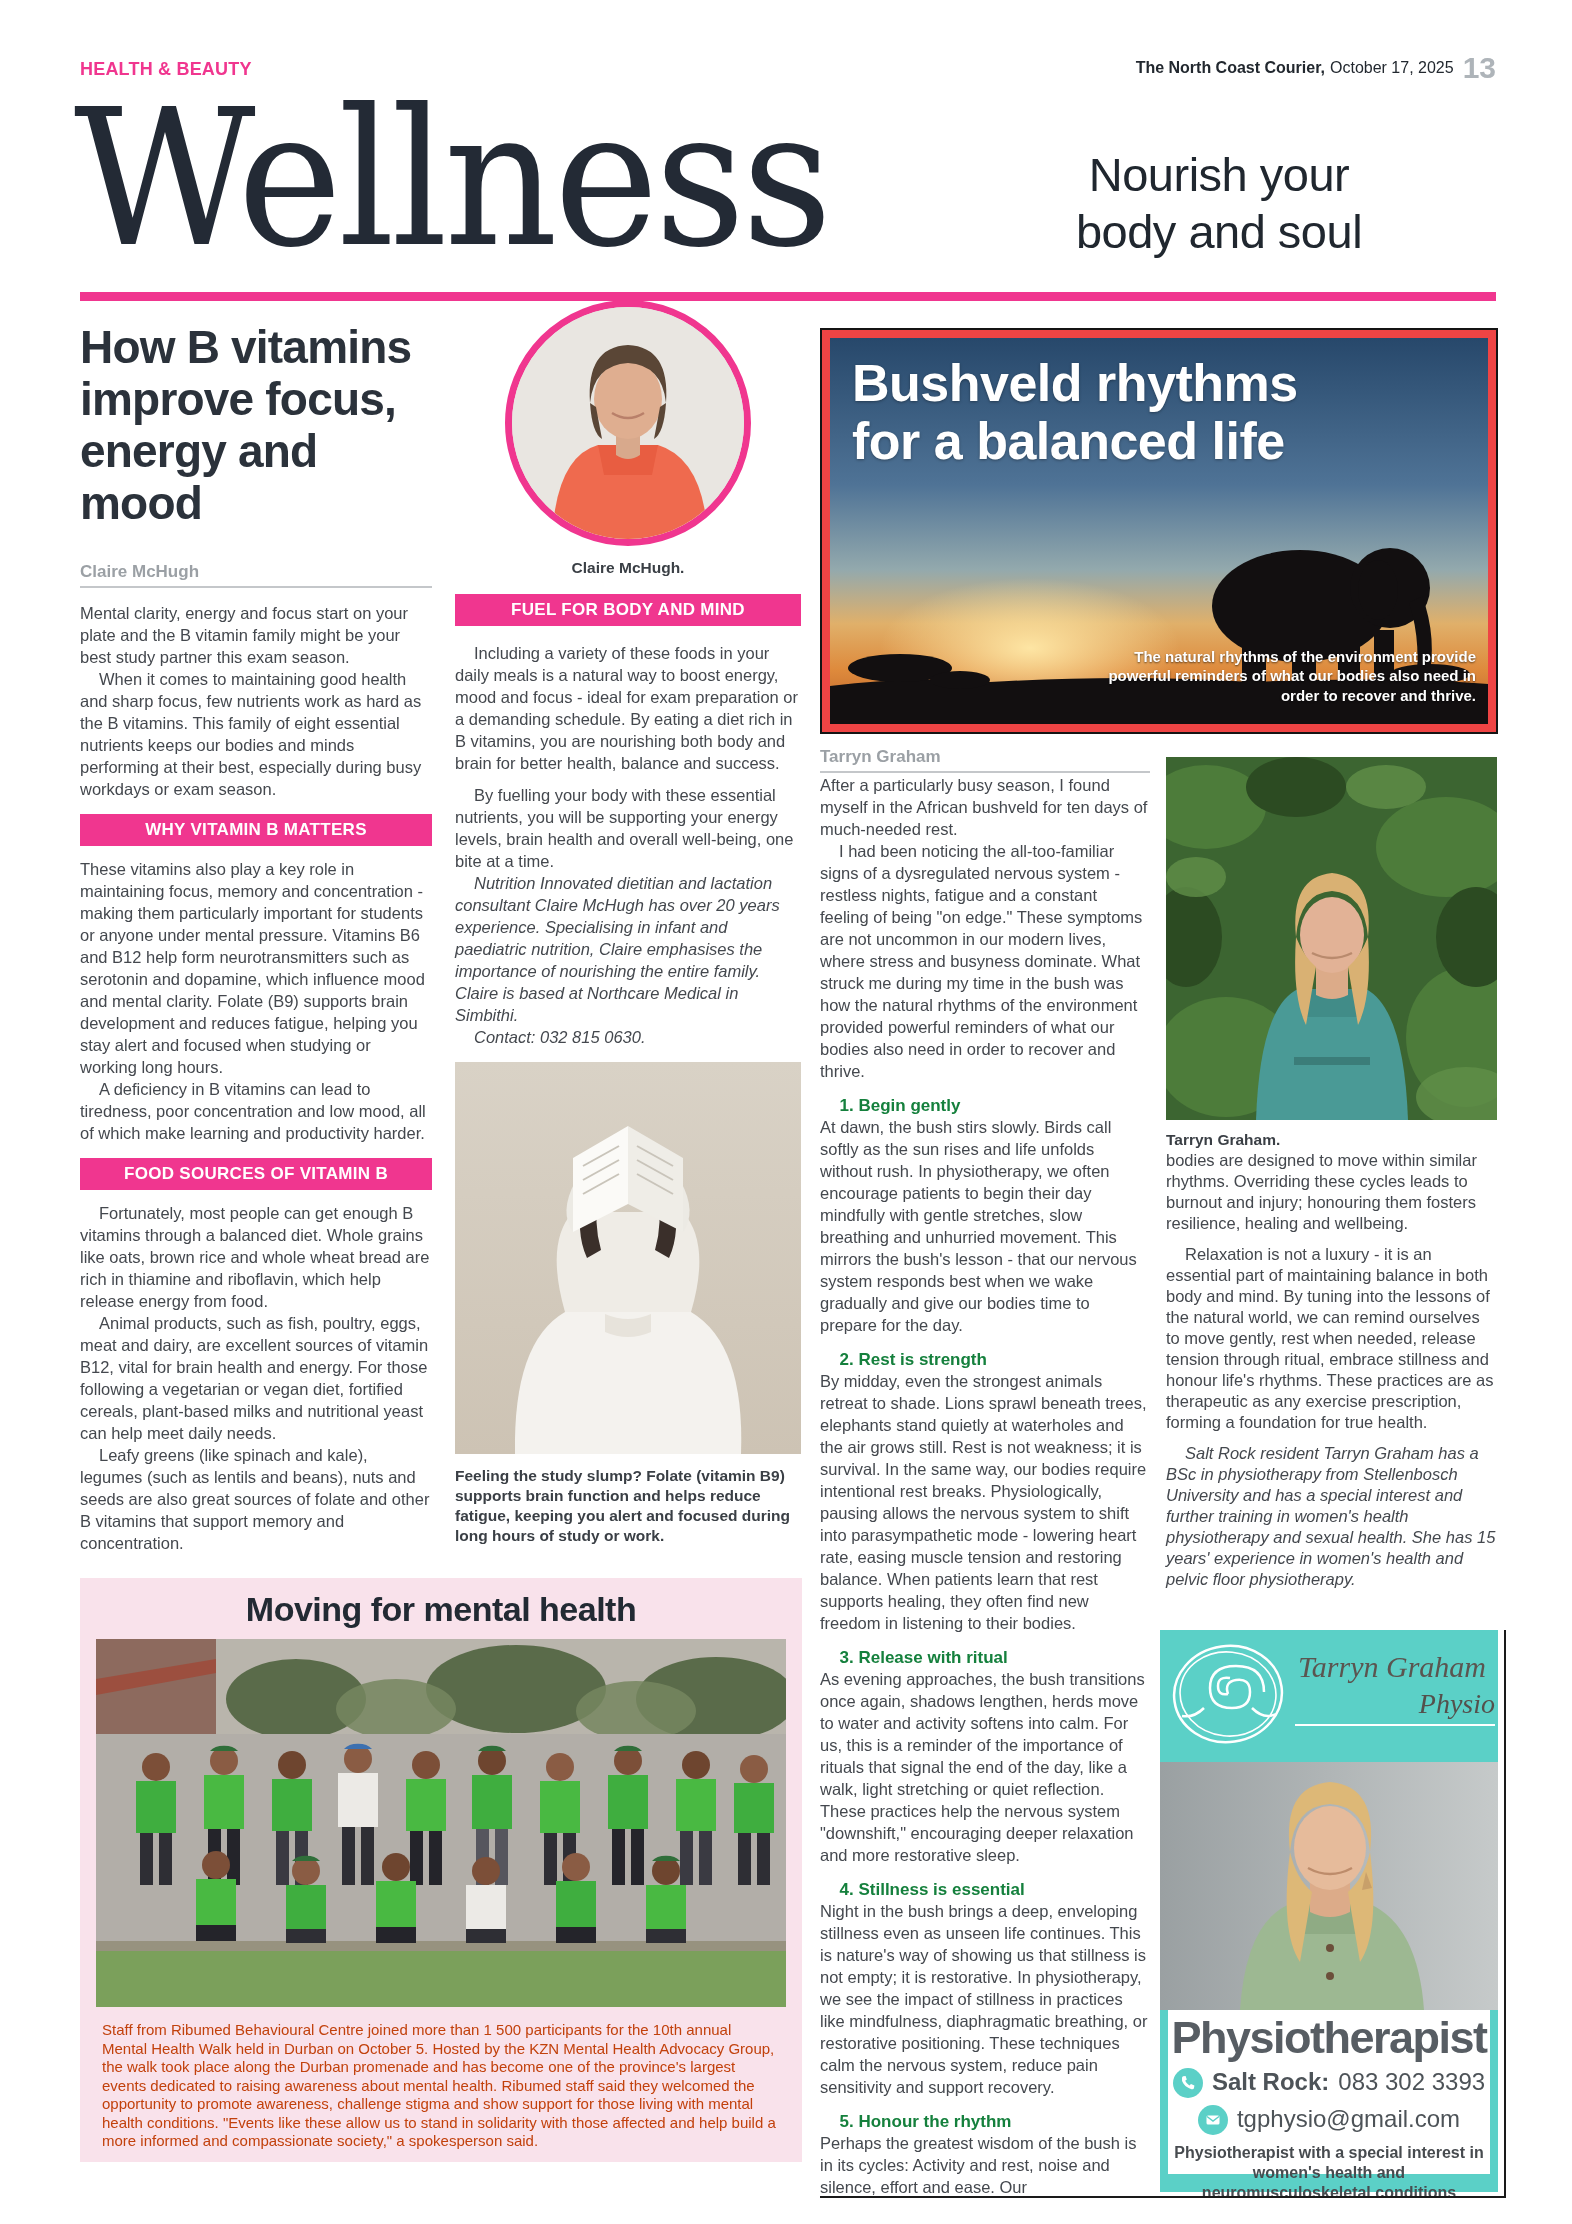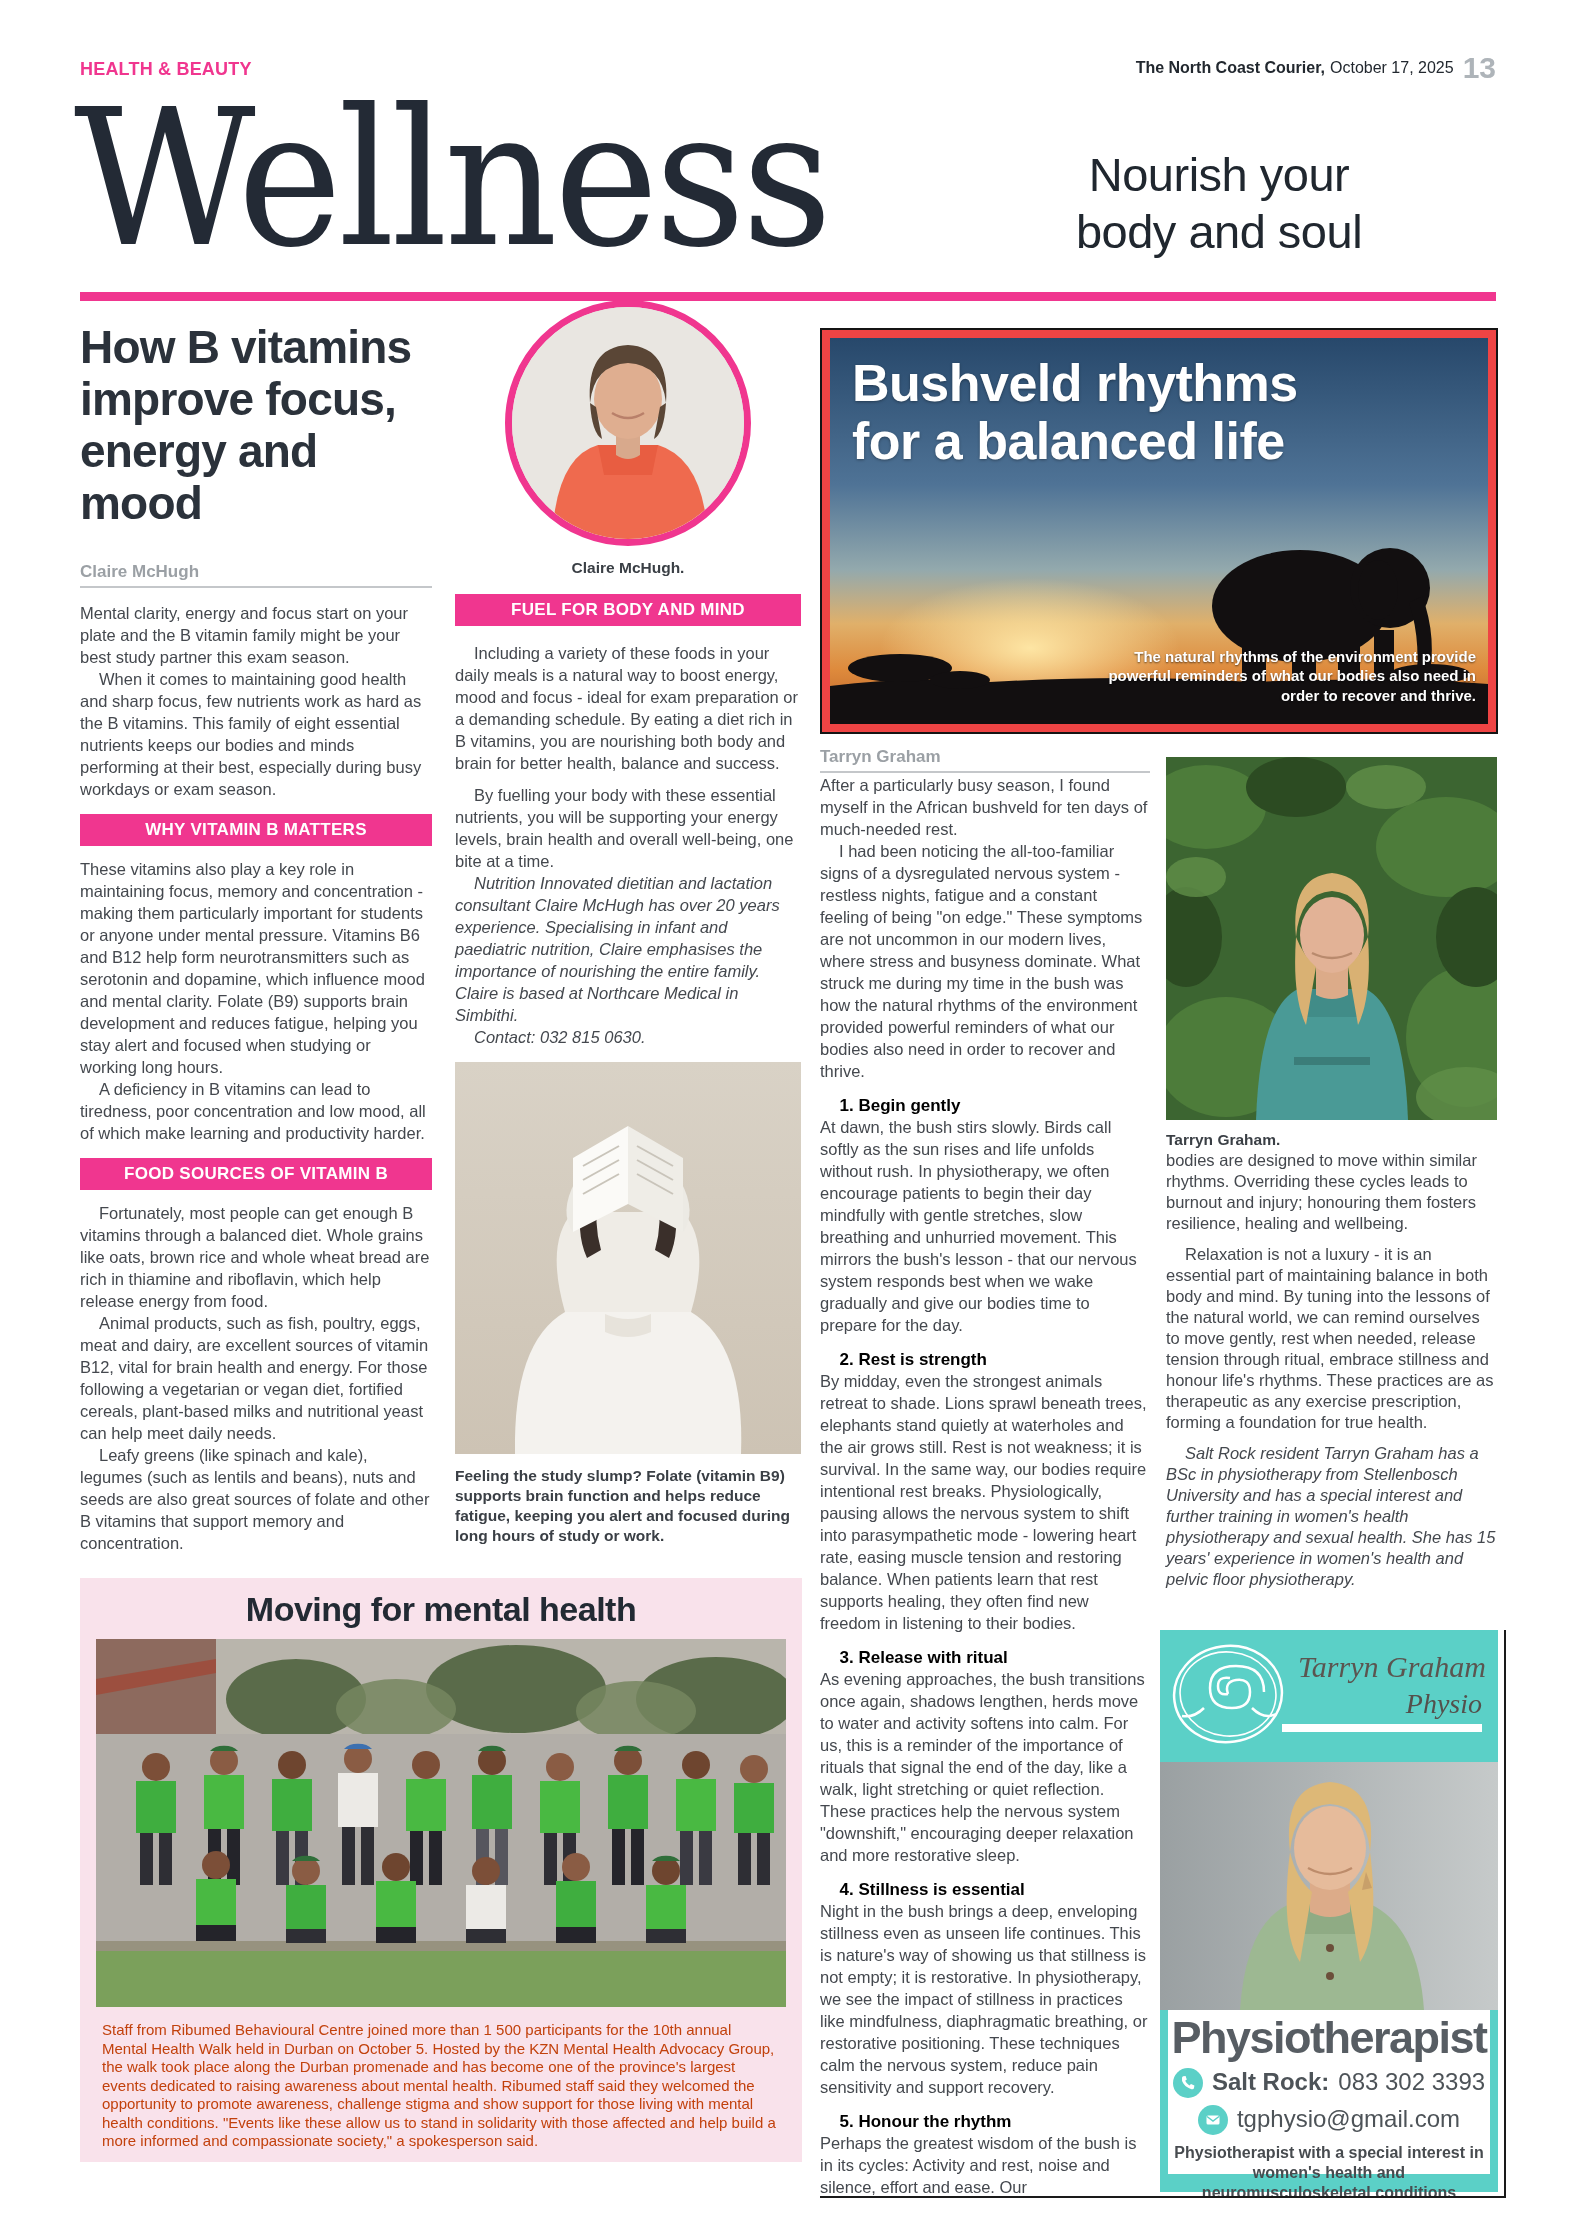--- a/index.html
+++ b/index.html
@@ -23,21 +23,21 @@
 
   
   .headline{font-size:46px;line-height:1.13;font-weight:bold;color:#2B323B;letter-spacing:-.8px;}
   .byline{font-size:17px;font-weight:bold;color:#9BA0A5;border-bottom:2px solid #C4C7CA;padding-bottom:4px;}
   .body p{font-size:16.5px;line-height:22px;margin:0;color:#44484E;}
   .body p + p{text-indent:1.15em;}
   .body p.noindent{text-indent:0;}
   .banner{background:#F0368F;color:#fff;font-weight:bold;font-size:17px;text-align:center;
           padding:6px 2px;letter-spacing:.3px;margin:14px 0 12px 0;}
   .italic{font-style:italic;}
-  .subhead{font-size:17px;font-weight:bold;color:#000000;margin:14px 0 0 0;text-indent:1.15em;}
+  .subhead{font-size:17px;font-weight:bold;color:#15803d;margin:14px 0 0 0;text-indent:1.15em;}
   .caption{font-size:15.5px;line-height:20px;font-weight:bold;color:#3A3F45;}
 
   .colA{left:80px;top:322px;width:352px;}
   .colB{left:455px;top:300px;width:346px;}
 
   .circle-photo{width:232px;height:232px;border-radius:50%;border:7px solid #F0368F;margin:0 auto;
                 overflow:hidden;background:#e9e6e1;}
   .circle-cap{text-align:center;margin-top:12px;}
 
   .mid-photo{width:346px;height:392px;margin-top:14px;background:#d9d2c8;overflow:hidden;}
@@ -62,23 +62,23 @@
   .mental-photo{width:690px;height:368px;margin:10px auto 0 auto;background:#b6b2ac;overflow:hidden;}
   .mental-cap{padding:14px 22px 0 22px;font-size:15px;line-height:18.5px;color:#c2410c;}
 
   
   .ad{left:1160px;top:1630px;width:338px;height:562px;background:#5BD0C7;box-sizing:border-box;}
   .ad-top{position:relative;height:132px;}
   .rose{position:absolute;left:8px;top:8px;}
   .script-name{position:absolute;right:12px;top:22px;width:200px;text-align:right;
                font-family:"Liberation Serif","DejaVu Serif",serif;font-style:italic;
                font-size:30px;color:#5B5550;line-height:1;}
-  .script-sub{position:absolute;right:16px;top:58px;width:200px;text-align:right;
+  .script-sub{position:absolute;right:3px;top:58px;width:200px;text-align:right;
               font-family:"Liberation Serif","DejaVu Serif",serif;font-style:italic;
-              font-size:28px;color:#54504c;border-bottom:8px solid #ffffff;padding-bottom:4px;}
+              font-size:28px;color:#54504c;border-bottom:2px solid #ffffff;padding-bottom:4px;}
   .ad-photo{height:248px;overflow:hidden;background:#aab0b2;}
   .ad-panel{margin:0 8px;background:#fff;height:164px;text-align:center;padding-top:4px;box-sizing:border-box;}
   .ad-title{font-size:45px;font-weight:bold;color:#575D63;letter-spacing:-1.5px;line-height:1.05;}
   .ad-row{display:flex;justify-content:center;align-items:flex-start;gap:9px;margin-top:7px;
           font-size:24px;color:#4D5358;}
   .ad-row .b{font-weight:bold;}
   .ico{width:30px;height:30px;border-radius:50%;background:#5BD0C7;display:inline-flex;
        align-items:center;justify-content:center;flex:0 0 auto;}
   .ad-tagline{margin-top:8px;font-size:16px;line-height:20px;font-weight:bold;color:#474B4F;padding:0 6px;}
   .ad-vrule{left:1504px;top:1630px;width:2px;height:566px;background:#1a1a1a;}

